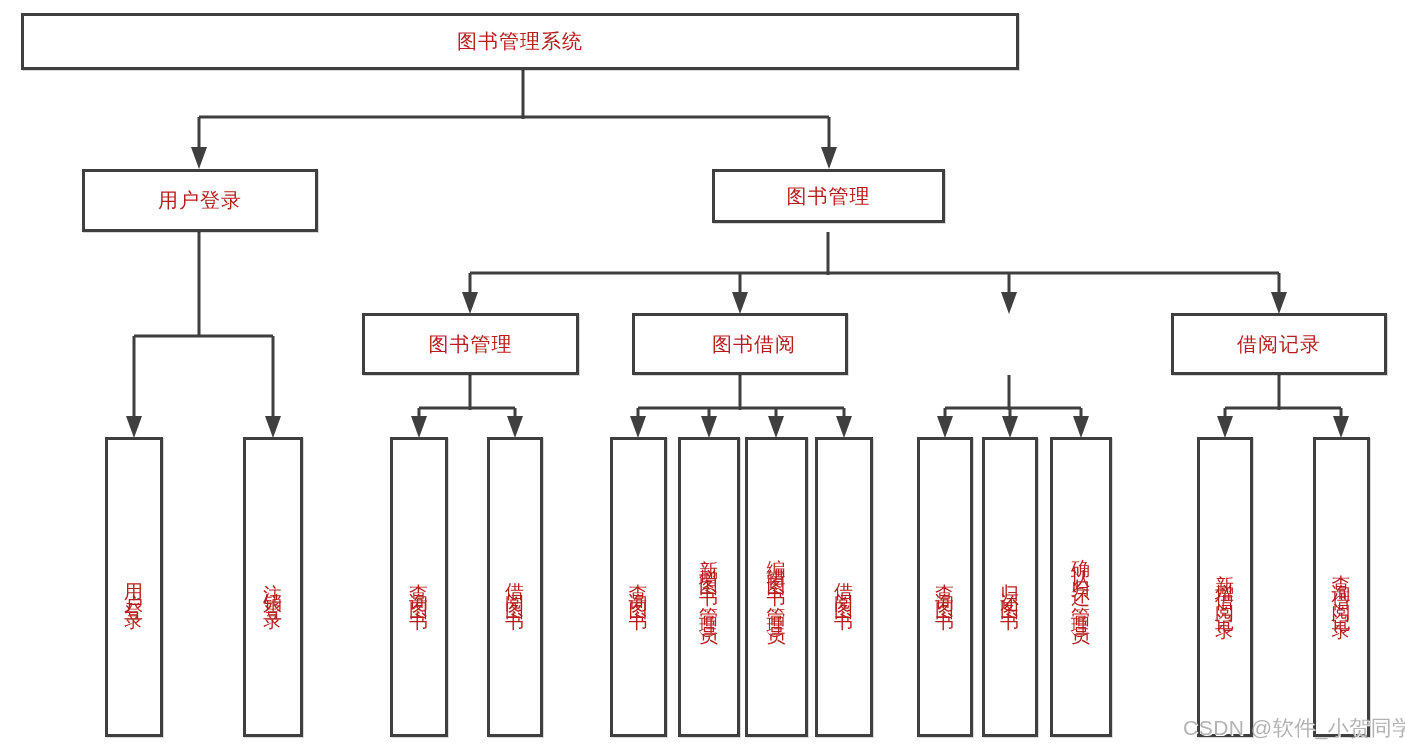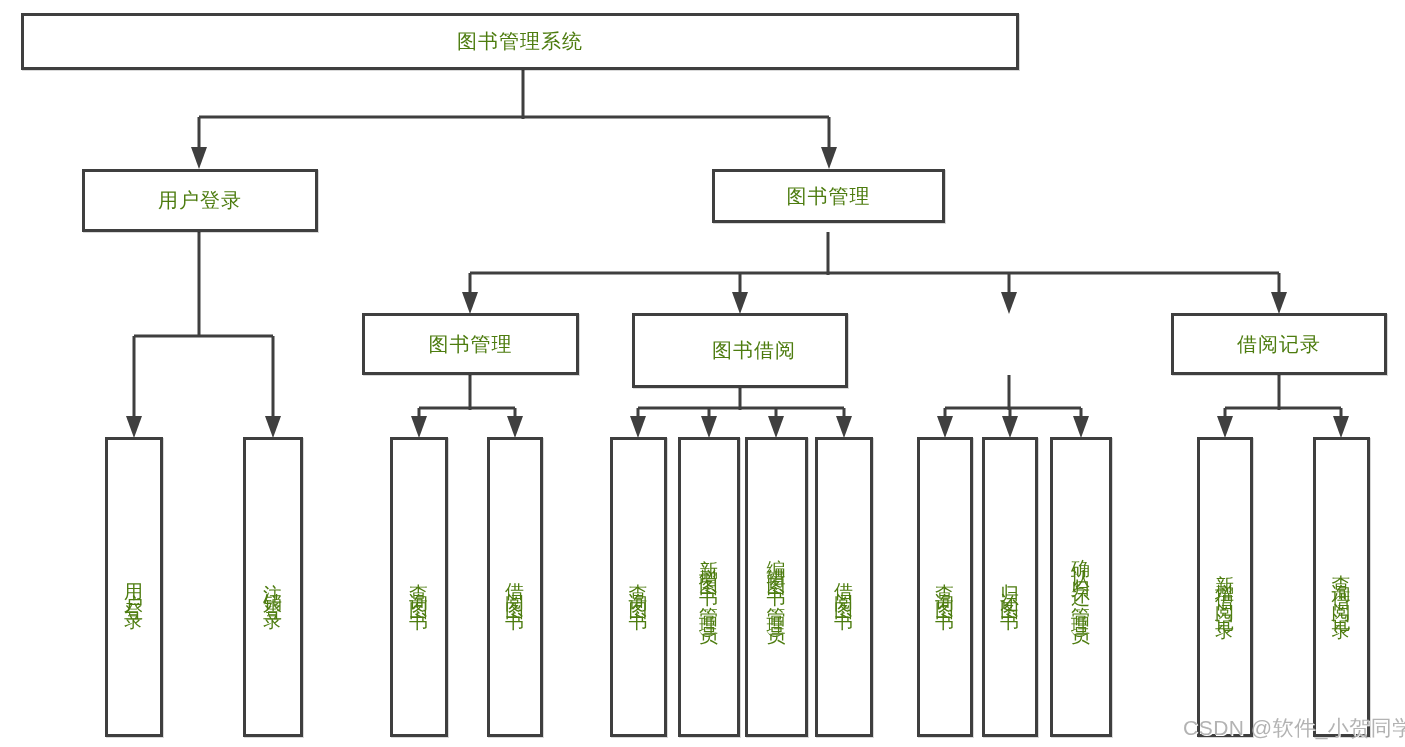--- a/index.html
+++ b/index.html
@@ -27,21 +27,21 @@
   .node {
     position: absolute;
     box-sizing: border-box;
     border: 3px solid #3f3f3f;
     background: #ffffff;
     display: flex;
     align-items: center;
     justify-content: center;
     font-size: 20px;
     letter-spacing: 1px;
-    color: #4d7c0f;
+    color: #b91c1c;
     box-shadow: 1px 1px 0 rgba(0,0,0,0.15);
   }
   .leaf {
     top: 437px;
     height: 300px;
     writing-mode: vertical-rl;
     font-size: 19px;
     letter-spacing: 0.5em;
     line-height: 1;
     text-align: center;
@@ -110,21 +110,21 @@
   <div class="node" style="left:82px; top:169px; width:236px; height:63px;">
     <span>用户登录</span>
   </div>
   <div class="node" style="left:712px; top:169px; width:233px; height:54px;">
     <span>图书管理</span>
   </div>
 
   <div class="node" style="left:362px; top:313px; width:217px; height:62px;">
     <span>图书管理</span>
   </div>
-  <div class="node" style="left:632px; top:313px; width:216px; height:75px;padding-left:28px;">
+  <div class="node" style="left:632px; top:313px; width:216px; height:62px;padding-left:28px;">
     <span>图书借阅</span>
   </div>
   <div class="node" style="left:1171px; top:313px; width:216px; height:62px;">
     <span>借阅记录</span>
   </div>
 
   <div class="node leaf" style="left:105px; width:58px;">
     <span>用户登录</span>
   </div>
   <div class="node leaf" style="left:243px; width:60px;">

